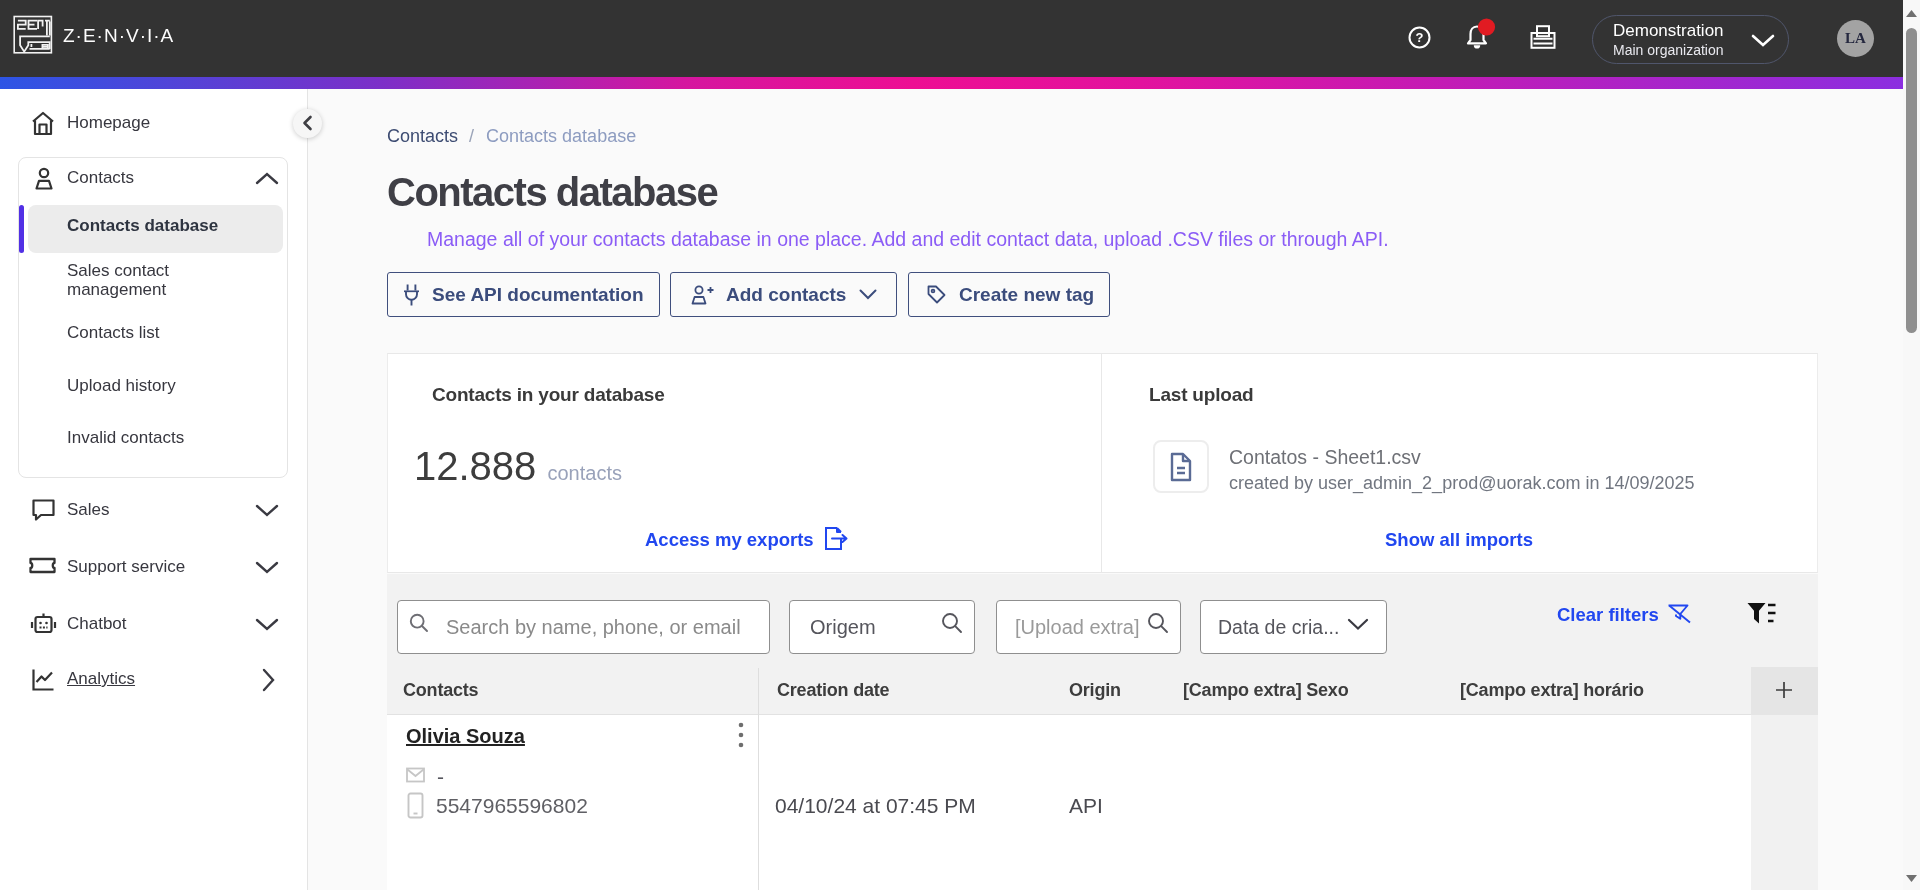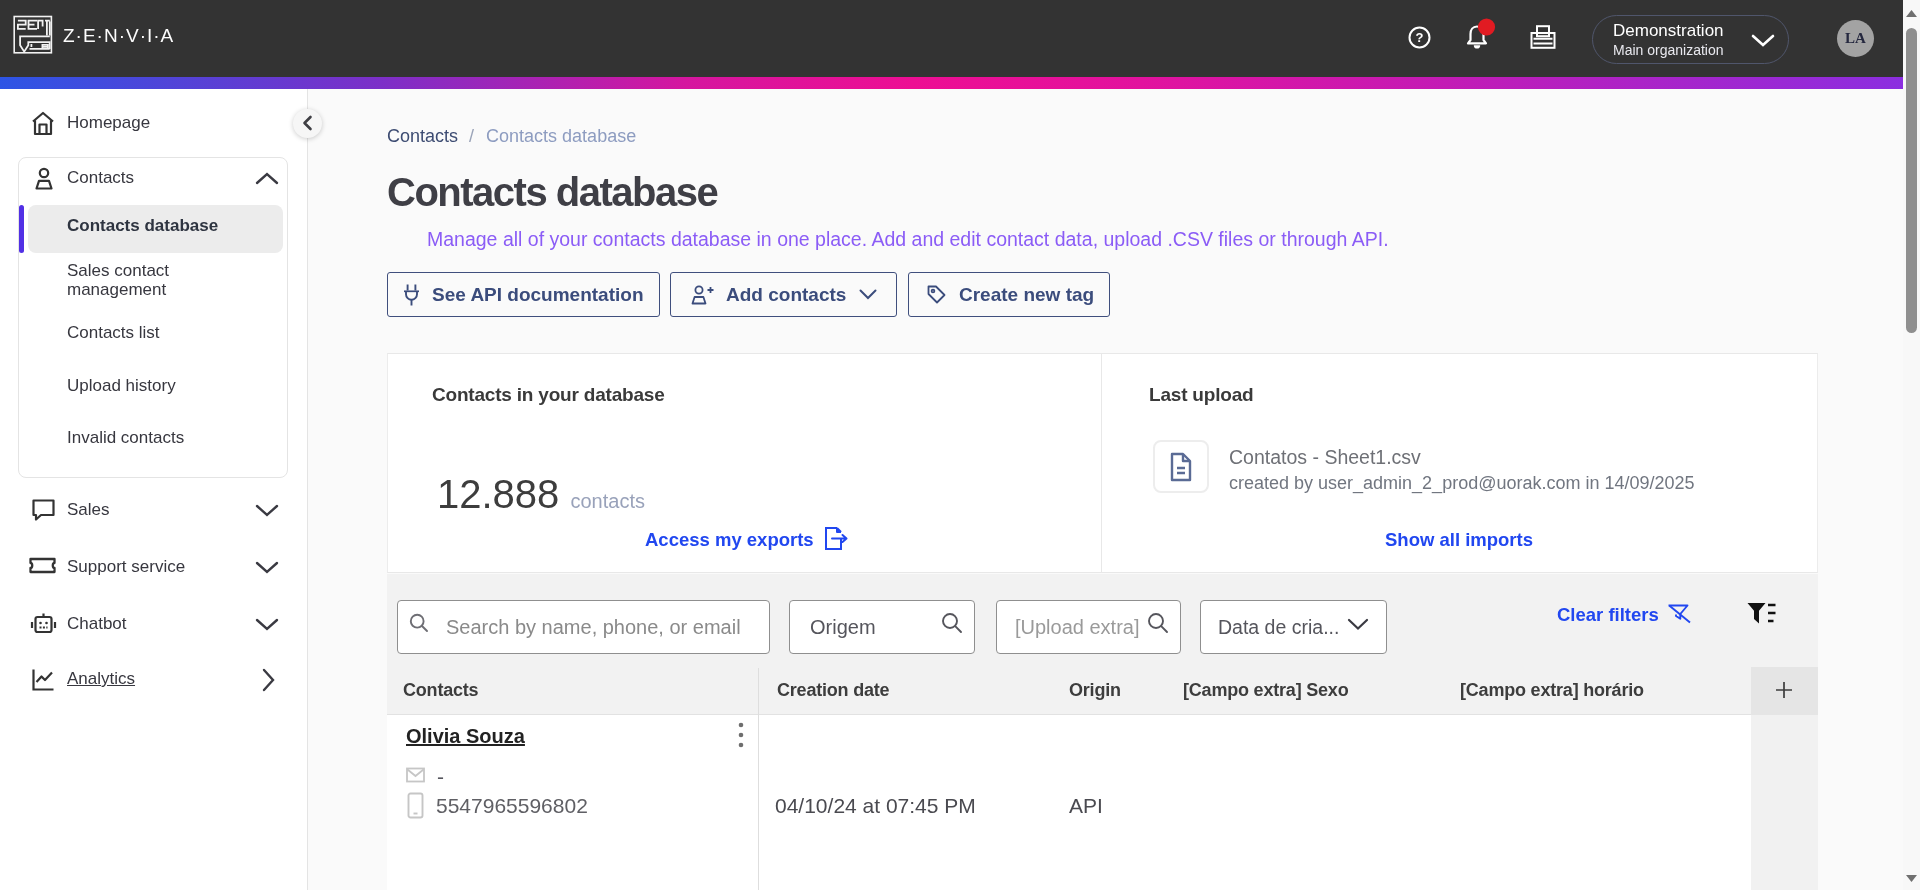--- a/index.html
+++ b/index.html
@@ -216,21 +216,21 @@
           <path d="M2.5 2.5 H10 L18.5 11 L11 18.5 L2.5 10 Z" stroke-linejoin="round"></path>
           <circle cx="7" cy="7" r="1.4"></circle>
         </g>
       </svg>
     <span>Create new tag</span>
   </div>
 
   <div class="abs cards"></div>
   <div class="abs carddiv"></div>
   <div class="abs" style="left:432px;top:384px;font-size:19px;font-weight:700;color:#3a3a3a;letter-spacing:-0.2px;">Contacts in your database</div>
-  <div class="abs" style="left:437px;top:444px;font-size:40px;color:#3d3d3d;margin-top:28px;">12.888 <span style="font-size:20px;color:#99a2ba;">contacts</span></div>
+  <div class="abs" style="left:414px;top:444px;font-size:40px;color:#3d3d3d;">12.888 <span style="font-size:20px;color:#99a2ba;">contacts</span></div>
   <div class="abs bluelink" id="exportlink" style="left:645px;top:529px;">Access my exports</div>
   <svg class="abs" style="left:822px;top:526px;" width="27" height="25" viewBox="0 0 27 25">
     <g fill="none" stroke="#2147f0" stroke-width="2">
       <path d="M15 2 H4 V23 H19 V13"></path>
       <path d="M15 2 L19 6 M15 2 V6 H19" stroke-linejoin="round"></path>
       <path d="M10 12.5 H24 M20.5 9 L24.5 12.5 L20.5 16" stroke-linecap="round" stroke-linejoin="round"></path>
     </g>
   </svg>
   <div class="abs" style="left:1149px;top:384px;font-size:19px;font-weight:700;color:#3a3a3a;letter-spacing:-0.2px;">Last upload</div>
   <div class="abs" id="fileiconbox" style="left:1153px;top:440px;width:56px;height:53px;border:2px solid #ededed;border-radius:8px;background:#fff;"></div>

